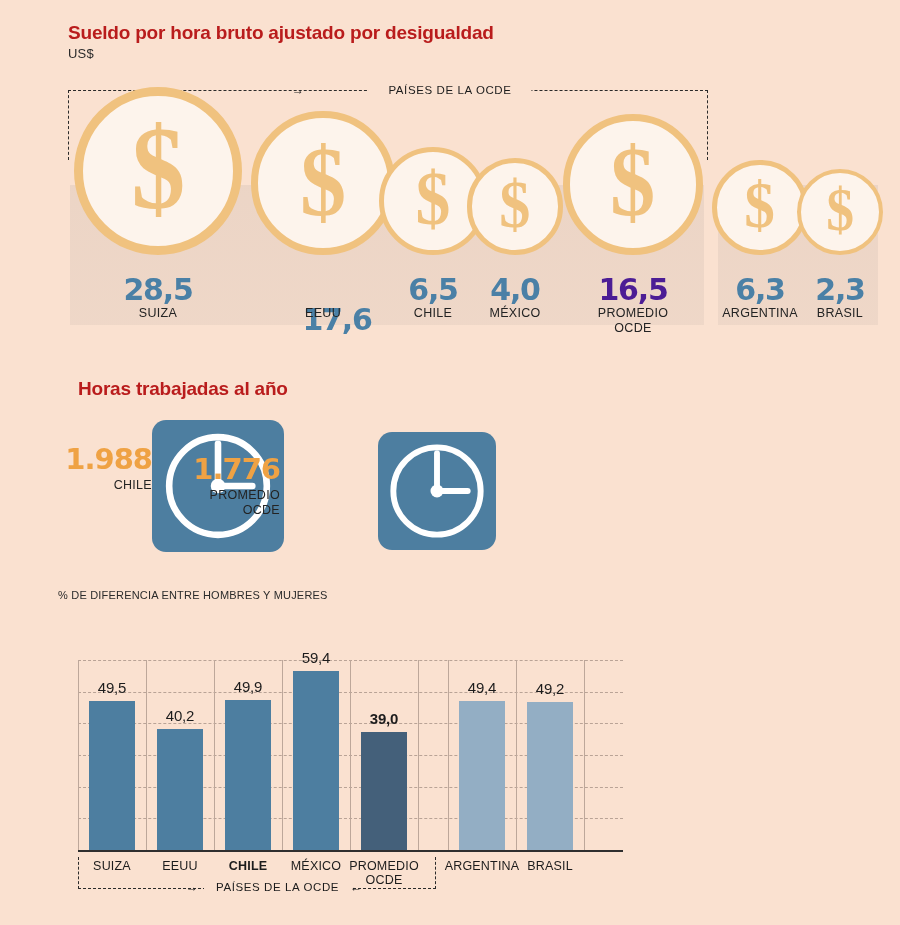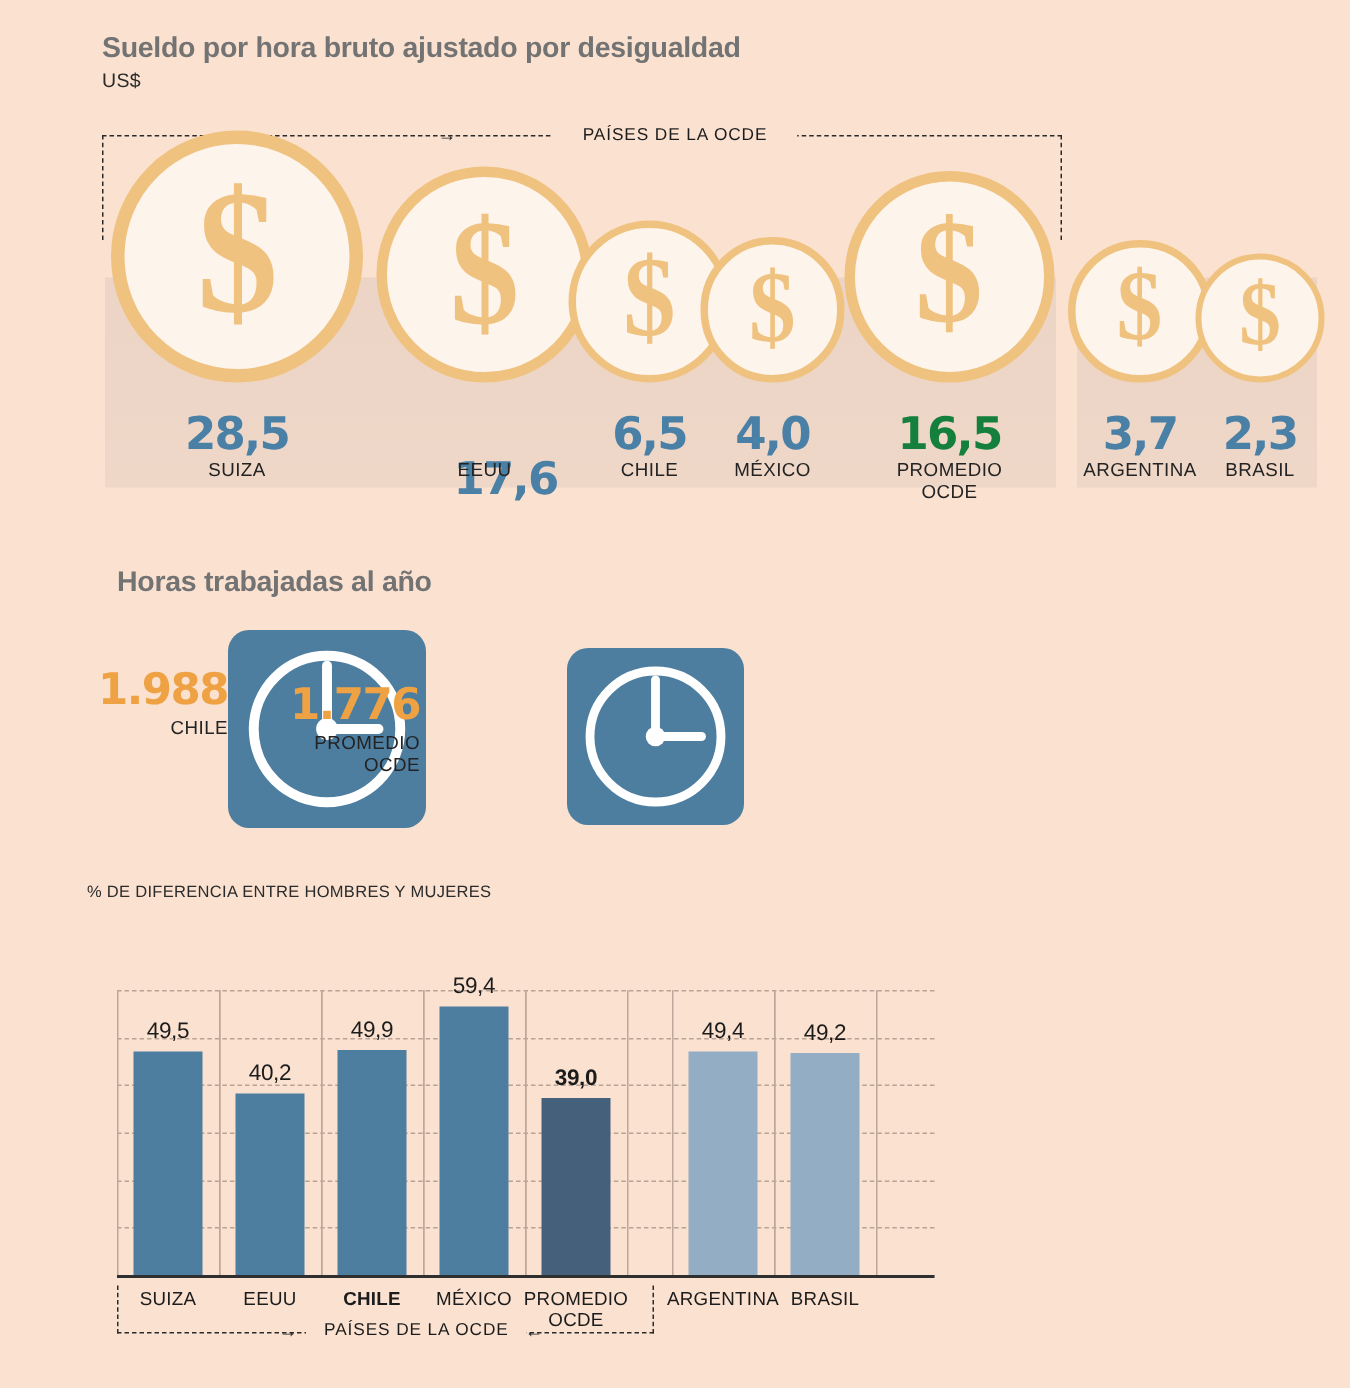--- a/index.html
+++ b/index.html
@@ -6,21 +6,21 @@
   body {
     width: 900px; height: 925px;
     background: #fae1d0;
     font-family: "Liberation Sans", sans-serif;
     position: relative;
     overflow: hidden;
     color: #1c1c1c;
   }
   .sec-title {
     font-size: 19px; font-weight: bold; letter-spacing: -0.2px;
-    color: #737373;
+    color: #b91c1c;
   }
   .sec-sub {
     font-size: 11px; color: #2b2b2b; letter-spacing: 0.2px; margin-top: 2px;
   }
 
   
   #sec1 { position: absolute; left: 0; top: 0; width: 900px; height: 360px; }
   #sec1 .hdr { position: absolute; left: 68px; top: 22px; }
   #sec1 .hdr .sec-sub { font-size: 13px; }
 
@@ -52,21 +52,21 @@
     color: #f0c27f; font-weight: bold; line-height: 1;
   }
   .coin span { display:block; transform: translateY(-2px) scaleX(0.92); font-family: "Liberation Serif", serif; }
   .cval {
     position: absolute; width: 200px; left: 50%; transform: translateX(-100px);
     text-align: center;
     font-size: 30px; font-weight: bold; color: #4a80a6;
     letter-spacing: -1.2px;
     font-family: "DejaVu Sans", sans-serif;
   }
-  .cval.or { color: #15803d; }
+  .cval.or { color: #4c1d95; }
   .clab {
     position: absolute; width: 200px; left: 50%; transform: translateX(-100px);
     text-align: center; font-size: 12.5px; color: #232323; letter-spacing: 0.3px;
     line-height: 15px;
   }
 
   
   #sec2 { position: absolute; left: 0; top: 360px; width: 804px; height: 215px; }
   #sec2 .hdr { position: absolute; left: 78px; top: 18px; }
   .clockbox {
@@ -157,21 +157,21 @@
       <div class="clab" style="left: 515px; top: 306px; white-space: pre-line;">MÉXICO</div>
       <div class="coin" style="width: 140.741px; height: 140.741px; left: 562.63px; top: 114.259px; border: 7.74075px solid rgb(240, 194, 127);">
         <span style="font-size: 98.5187px;">$</span>
       </div>
       <div class="cval or" style="left: 633px; top: 272px;">16,5</div>
       <div class="clab" style="left: 633px; top: 306px; white-space: pre-line;">PROMEDIO
 OCDE</div>
       <div class="coin" style="width: 95.0755px; height: 95.0755px; left: 712.462px; top: 159.924px; border: 5.22915px solid rgb(240, 194, 127);">
         <span style="font-size: 66.5529px;">$</span>
       </div>
-      <div class="cval" style="left: 760px; top: 272px;">3,7</div>
+      <div class="cval" style="left: 760px; top: 272px;">6,3</div>
       <div class="clab" style="left: 760px; top: 306px; white-space: pre-line;">ARGENTINA</div>
       <div class="coin" style="width: 86.3852px; height: 86.3852px; left: 796.807px; top: 168.615px; border: 4.75118px solid rgb(240, 194, 127);">
         <span style="font-size: 60.4696px;">$</span>
       </div>
       <div class="cval" style="left: 840px; top: 272px;">2,3</div>
       <div class="clab" style="left: 840px; top: 306px; white-space: pre-line;">BRASIL</div>
     </div>
 </div>
 
 <div id="sec2">

